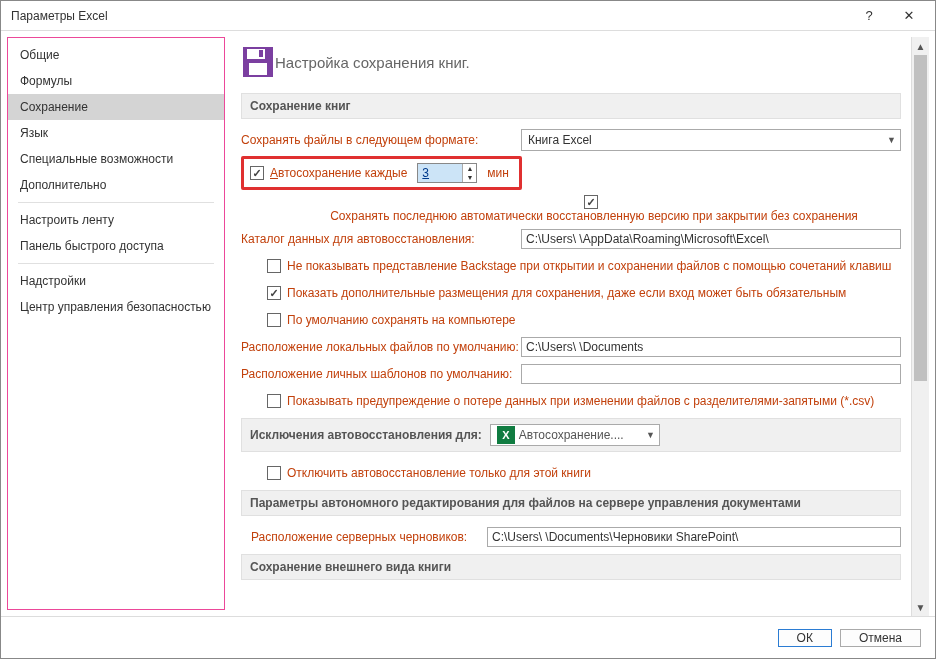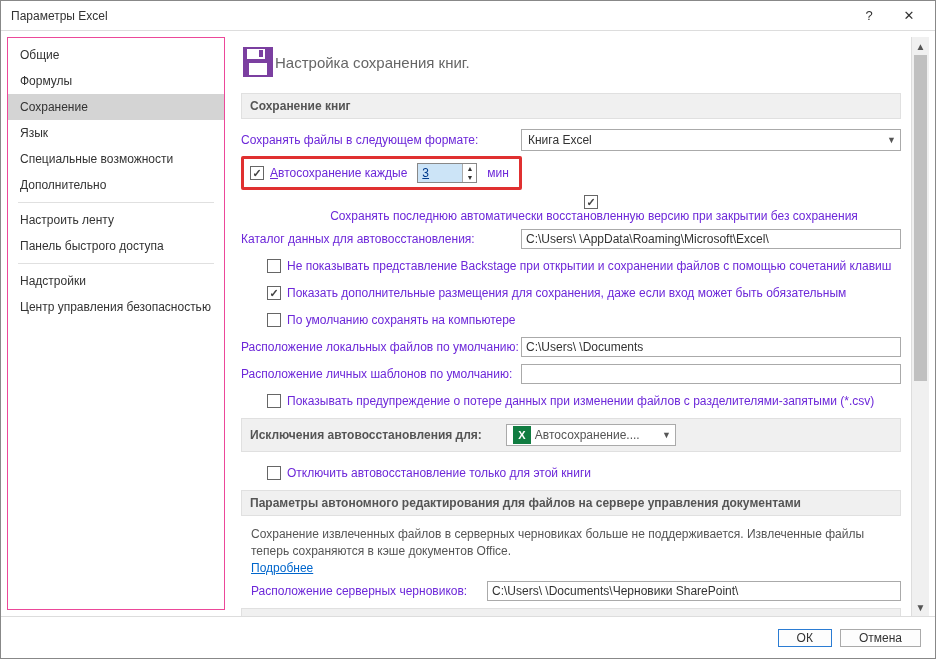--- a/index.html
+++ b/index.html
@@ -122,21 +122,21 @@
     margin: 6px 0 10px 0;
     font-size: 12px;
   }
   .form-row {
     display: flex;
     align-items: center;
     margin-bottom: 5px;
     font-size: 12px;
     min-height: 22px;
   }
-  .label { color: #6d28d9; }
+  .label { color: #c2410c; }
   .select {
     border: 1px solid #aaa;
     height: 22px;
     display: flex;
     align-items: center;
     padding: 0 6px;
     background: #fff;
     position: relative;
     font-size: 12px;
   }
@@ -360,41 +360,36 @@
         <div class="form-row">
           <span class="label" style="width:280px">Расположение личных шаблонов по умолчанию:</span>
           <div class="text-input" style="flex:1"></div>
         </div>
 
         <div class="form-row indent">
           <span class="checkbox"></span>
           <span class="label">Показывать предупреждение о потере данных при изменении файлов с разделителями-запятыми (*.csv)</span>
         </div>
 
-        <div class="section-header" style="display:flex;align-items:center;gap:24px;">
+        <div class="section-header" style="display:flex;align-items:center;gap:8px;">
           <span>Исключения автовосстановления для:</span>
           <div class="select" style="width:170px;background:#fff;font-weight:normal">
             <span class="excel-mini">X</span>
             <span>Автосохранение....</span>
             <span class="arrow">▼</span>
           </div>
         </div>
 
         <div class="form-row indent">
           <span class="checkbox"></span>
           <span class="label">Отключить автовосстановление только для этой книги</span>
         </div>
 
         <div class="section-header">Параметры автономного редактирования для файлов на сервере управления документами</div>
 
-        <div class="note-text">
-          <span>Сохранение извлеченных файлов в серверных черновиках больше не поддерживается. Извлеченные файлы</span><br>
-          <span>теперь сохраняются в кэше документов Office.</span><br>
-          <span class="link">Подробнее</span>
-        </div>
 
         <div class="form-row">
           <span class="label" style="width:236px;margin-left:10px">Расположение серверных черновиков:</span>
           <div class="text-input" style="flex:1">C:\Users\             \Documents\Черновики SharePoint\</div>
         </div>
 
         <div class="section-header">Сохранение внешнего вида книги</div>
 
       </div>
 

